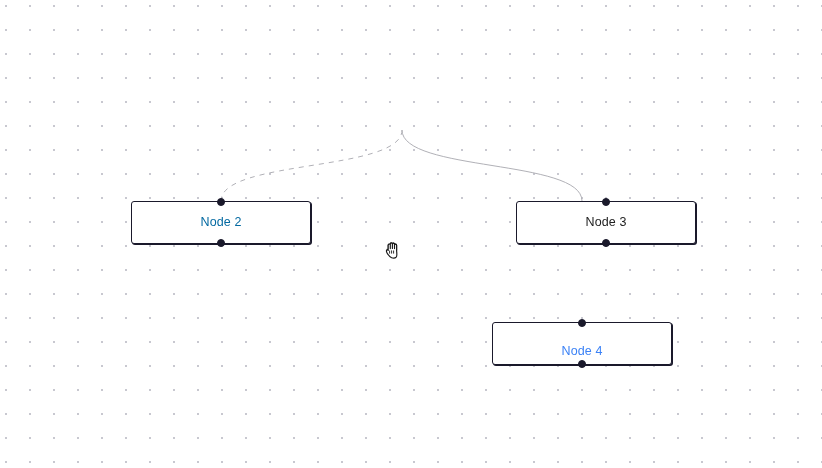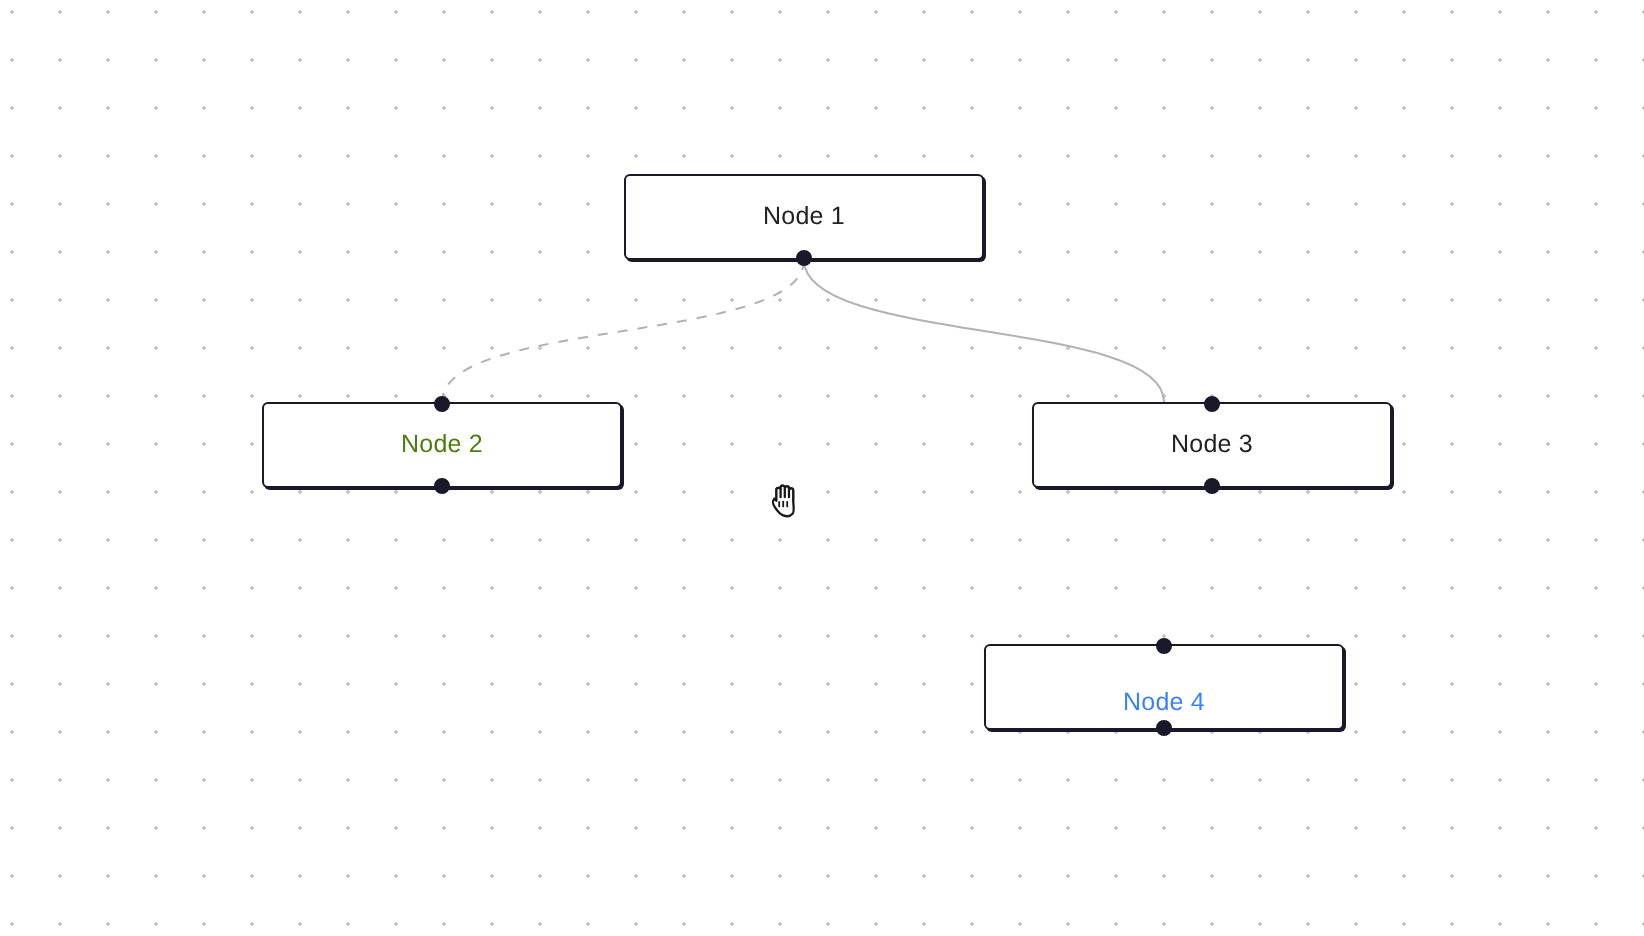--- a/index.html
+++ b/index.html
@@ -108,28 +108,24 @@
 </head>
 <body>
 
 <div id="canvas" style="width: 822px; height: 468px; background-color: rgb(255, 255, 255); background-image: radial-gradient(circle at 1px 1px, rgb(200, 200, 208) 1px, transparent 0px); background-size: 24px 24px;">
 
   <svg id="edges-layer" viewBox="0 0 822 468" width="822" height="468">
     <path class="edge-path animated" d="M 402 130 C 402 172, 221 159, 221 201" style="stroke: rgb(177, 177, 183); stroke-dasharray: 5, 5;"></path>
     <path class="edge-path" d="M 402 130 C 402 172, 582 159, 582 201" style="stroke: rgb(177, 177, 183);"></path>
   </svg>
 
-  <div class="node" id="node-1" style="left: 312px; top: 87px; width: 180px; height: 43px; border-color: rgb(26, 25, 43); background: rgb(255, 255, 255);">
-    <span class="node-label" style="color: rgb(34, 34, 34);">Node 1</span>
-    <div class="handle bottom" style="background: rgb(26, 25, 43); border-color: rgb(26, 25, 43);"></div>
-  </div>
 
   <div class="node" id="node-2" style="left: 131px; top: 201px; width: 180px; height: 43px; border-color: rgb(26, 25, 43); background: rgb(255, 255, 255);">
     <div class="handle top" style="background: rgb(26, 25, 43); border-color: rgb(26, 25, 43);"></div>
-    <span class="node-label" style="color: #4d7c0f;">Node 2</span>
+    <span class="node-label" style="color: #0369a1;">Node 2</span>
     <div class="handle bottom" style="background: rgb(26, 25, 43); border-color: rgb(26, 25, 43);"></div>
   </div>
 
   <div class="node" id="node-3" style="left: 516px; top: 201px; width: 180px; height: 43px; border-color: rgb(26, 25, 43); background: rgb(255, 255, 255);">
     <div class="handle top" style="background: rgb(26, 25, 43); border-color: rgb(26, 25, 43);"></div>
     <span class="node-label" style="color: rgb(34, 34, 34);">Node 3</span>
     <div class="handle bottom" style="background: rgb(26, 25, 43); border-color: rgb(26, 25, 43);"></div>
   </div>
 
   <div class="node" id="node-4" style="left: 492px; top: 322px; width: 180px; height: 43px; border-color: rgb(26, 25, 43); background: rgb(255, 255, 255);">

